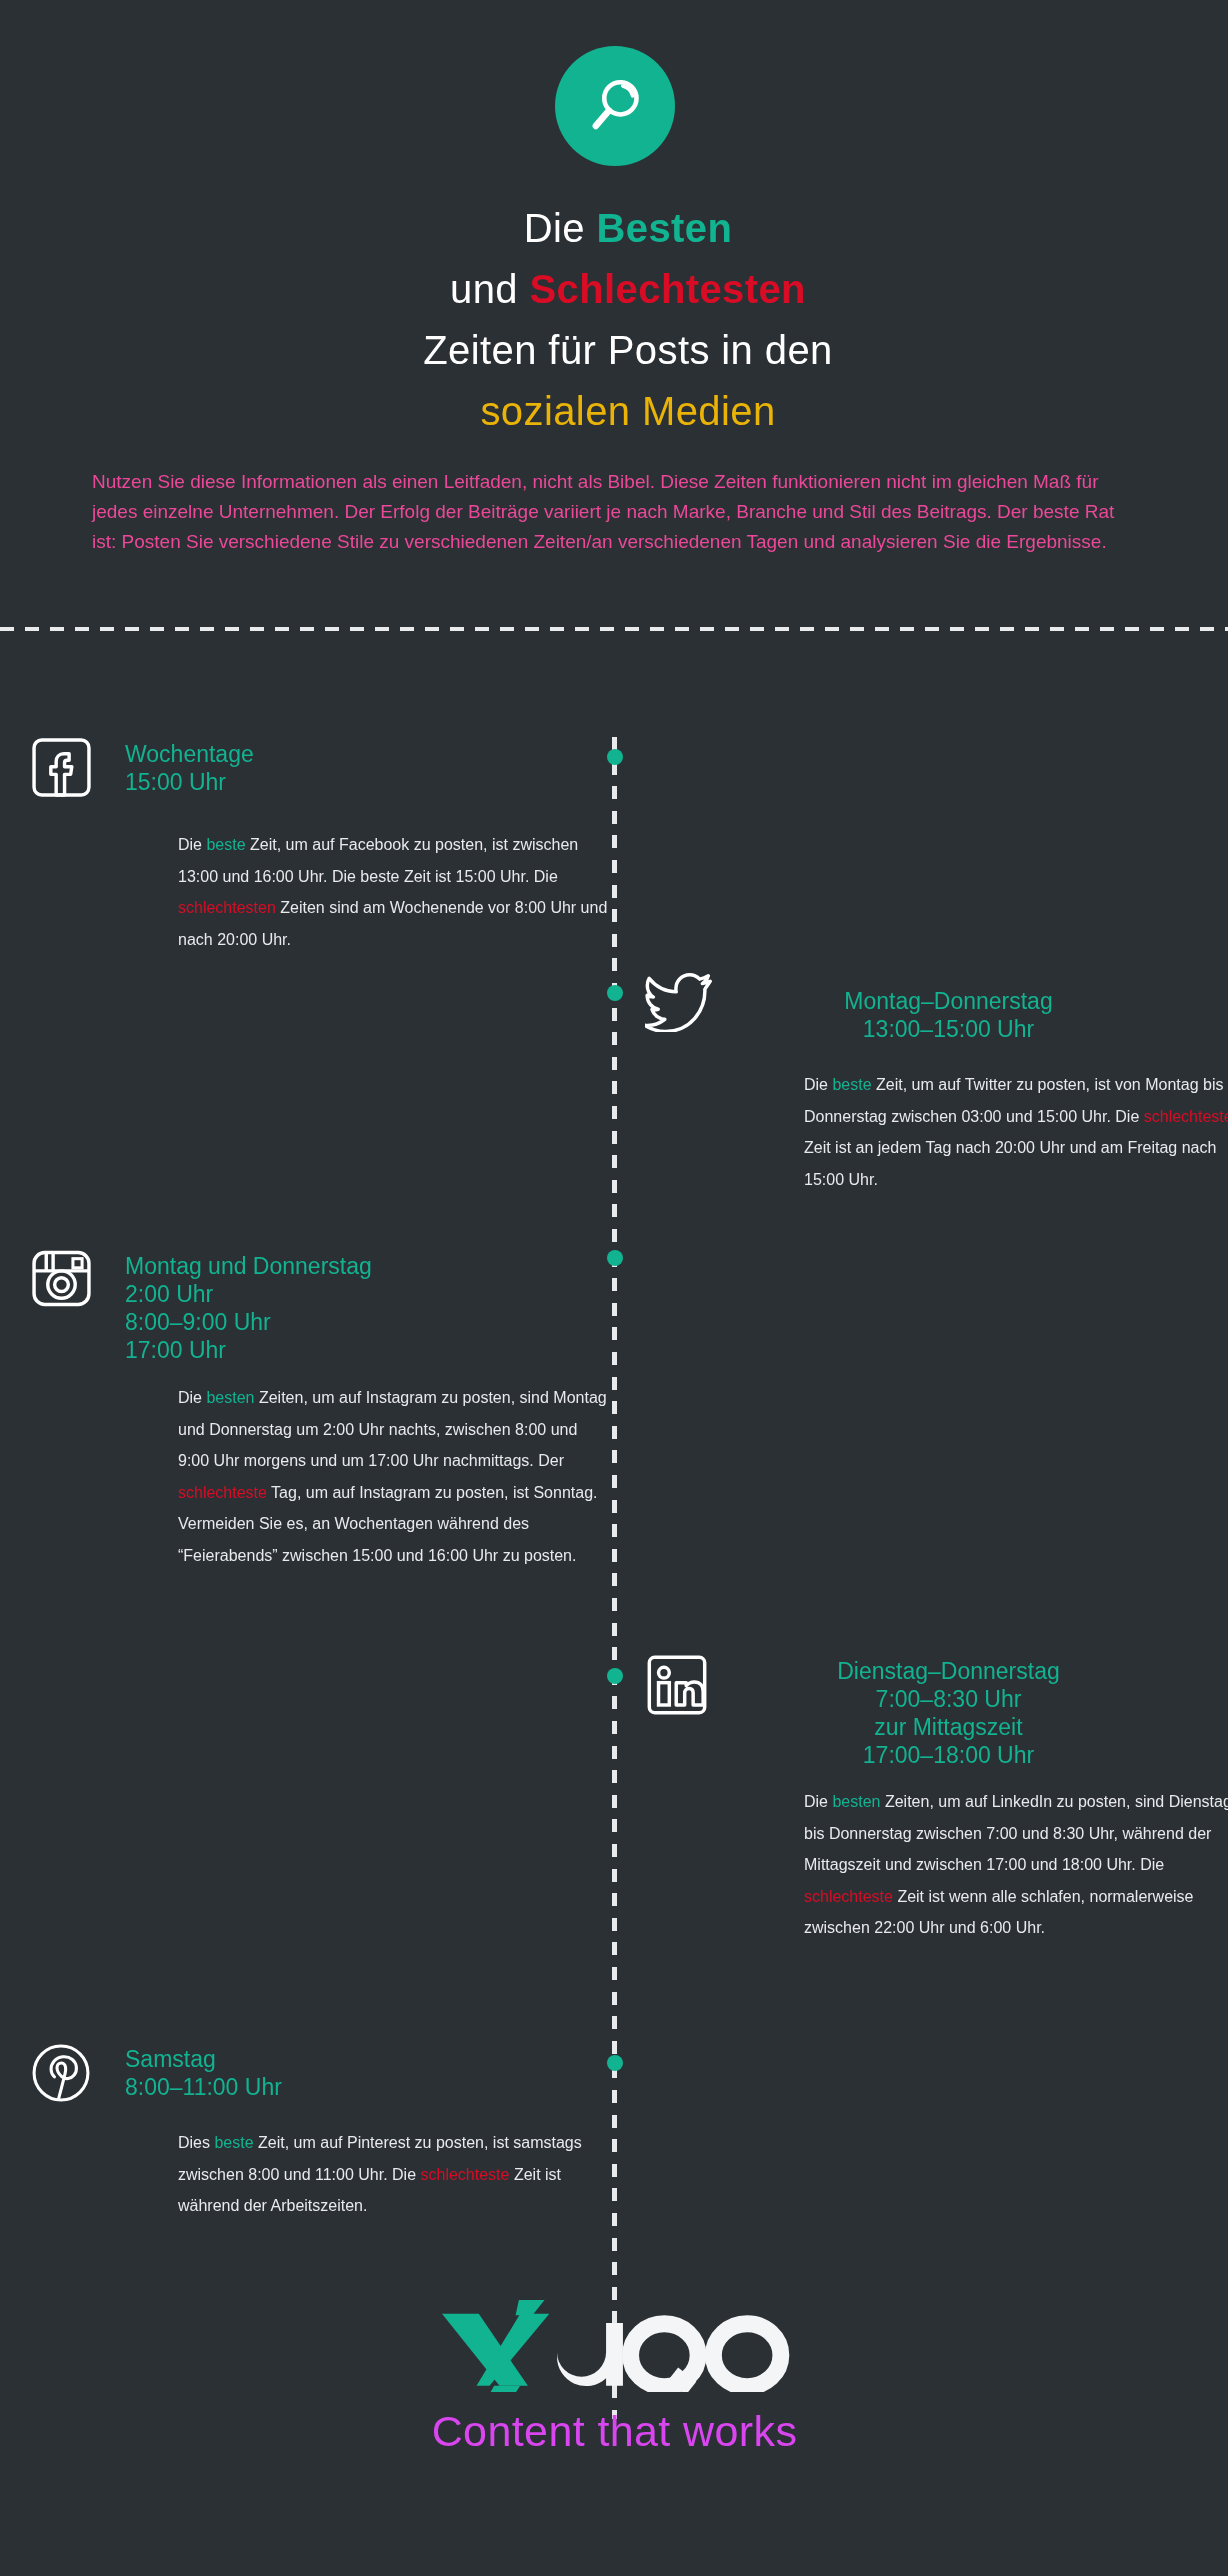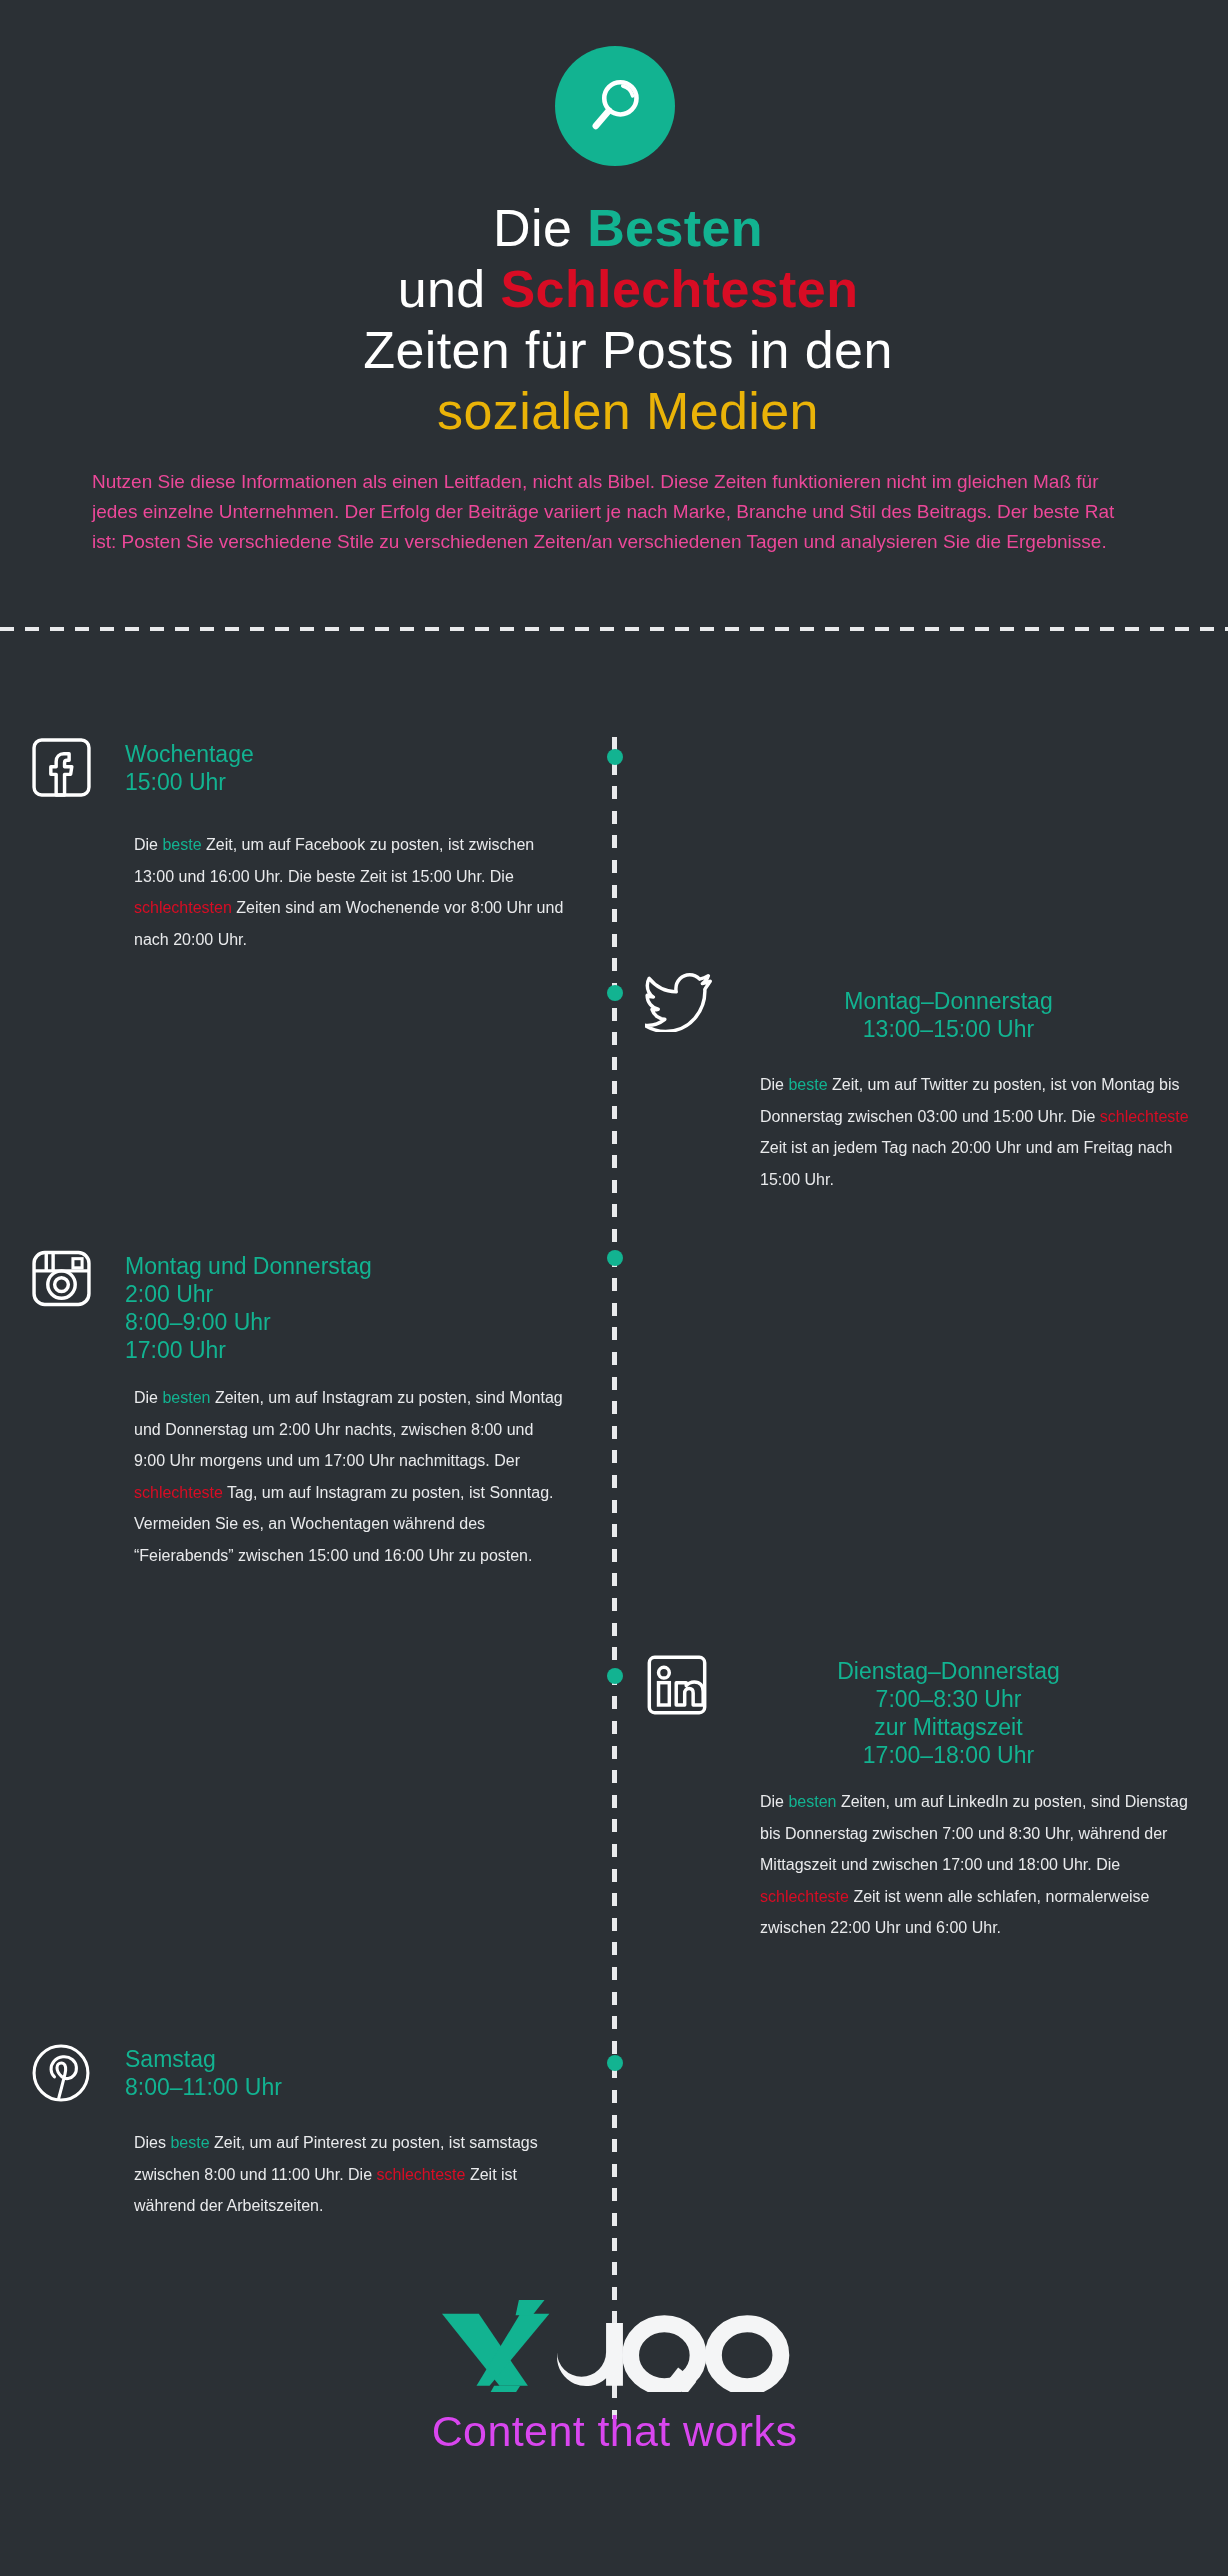--- a/index.html
+++ b/index.html
@@ -22,21 +22,21 @@
     background:#12b391;
     display:flex; align-items:center; justify-content:center;
   }
   .hero-icon svg { display:block; }
 
   .title-block {
     position:absolute; left:0; top:198px; width:1229px;
     text-align:center;
   }
   .title-line {
-    font-size:52px; line-height:61px; font-weight:300;
+    font-size:40px; line-height:61px; font-weight:300;
     color:#ffffff; letter-spacing:0.4px; white-space:nowrap;margin-left:27px;
   }
   .t-bold { font-weight:700; }
   .t-teal { color:#12b391; }
   .t-red  { color:#d80c24; }
   .t-teal-light { color:#eab308; font-weight:300; }
 
   .intro {
     position:absolute; left:92px; top:467px; width:1045px;
     text-align:left;
@@ -73,20 +73,21 @@
 
   .sec-head {
     position:absolute;
     font-size:23px; line-height:28px; font-weight:300;
     color:#12b391; text-align:center;
   }
   .sec-body {
     position:absolute;
     font-size:16px; line-height:31.5px; font-weight:400;
     color:#e9eaec;
+    margin-left:44px;
   }
   .hl-good { color:#12b391; }
   .hl-bad  { color:#d80c24; }
 
   
   .left-head { width:353px; left:125px; text-align:left; }
   .left-body { width:430px; left:134px; text-align:left; }
   
   .right-head { width:399px; left:749px; text-align:center; }
   .right-body { width:430px; left:760px; text-align:left; }

